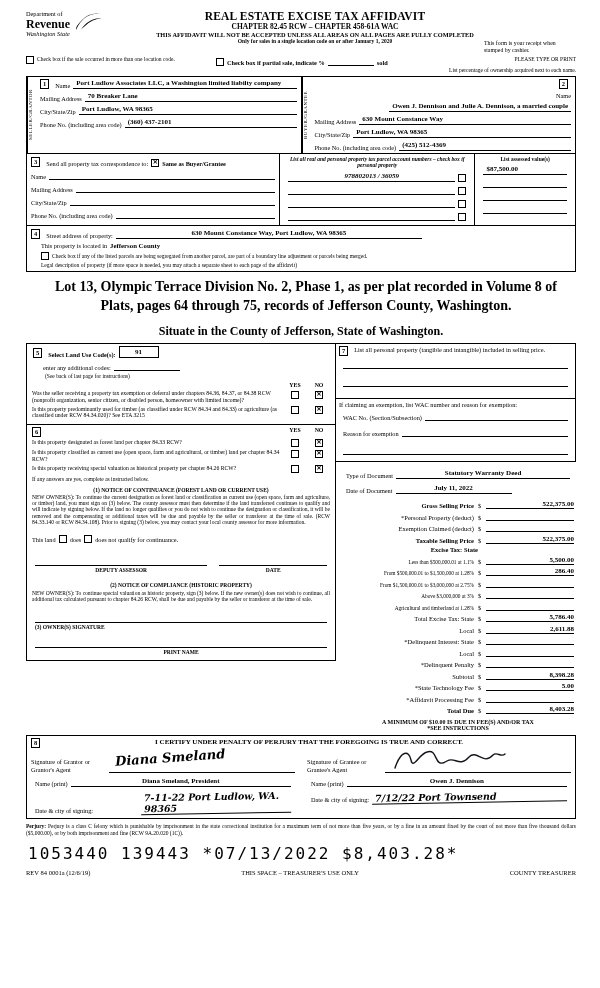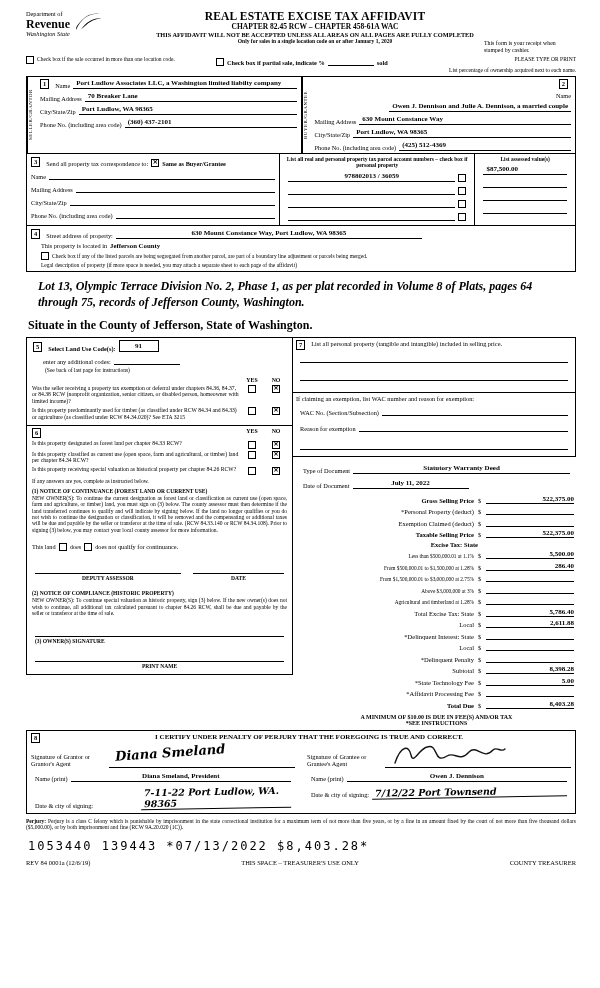--- a/index.html
+++ b/index.html
@@ -1,19 +1,19 @@
 <!DOCTYPE html>
 <html><head>
 <meta charset="utf-8">
 <style>
   html,body { margin:0; padding:0; background:#fff; }
   .page { position:relative; width:600px; height:988px; box-sizing:border-box;
           padding:10px 24px 4px 26px; background:#fff; color:#000;
           font-family:"Liberation Serif", serif; font-size:7px; overflow:hidden; }
-  .b { font-weight:bold; }
+  .b { font-weight:bold;text-align:center; }
   .tiny { font-size:5.5px; line-height:1.15; }
   .sm { font-size:6.3px; line-height:1.2; }
   .box { border:1px solid #000; box-sizing:border-box; }
   .nb { display:inline-block; border:1px solid #000; font-size:6.5px; font-weight:bold;
         padding:0 2px; margin-right:3px; line-height:8px; vertical-align:top; background:#fff; }
   .cb { display:inline-block; width:6px; height:6px; border:1px solid #000; font-size:6px;
         line-height:5px; text-align:center; font-weight:bold; flex:none; vertical-align:middle; overflow:hidden; }
   .fld { display:flex; align-items:flex-end; gap:3px; margin:3px 4px 2px 4px; }
   .fld .lbl { font-size:6.3px; flex:none; }
   .ul { flex:1; border-bottom:1px solid #000; min-height:9px; font-weight:bold; font-size:7px; padding:0 3px; }
@@ -30,21 +30,21 @@
   .qtext { flex:1; font-size:5.7px; line-height:1.18; }
   .yn { width:22px; text-align:center; flex:none; }
   .ynhead { font-size:5.8px; font-weight:bold; }
   .taxrow { display:flex; align-items:flex-end; margin:2.5px 0; }
   .taxlbl { flex:1; text-align:right; font-size:6.5px; padding-right:4px; }
   .taxlbl.rate { font-size:5.3px; }
   .dollar { width:8px; font-size:6.5px; flex:none; }
   .taxval { width:88px; border-bottom:1px solid #000; text-align:right; font-weight:bold; font-size:7px; flex:none; min-height:8px; }
   .hand { font-family:"DejaVu Serif", serif; font-style:italic; font-weight:bold; font-size:9.5px; transform:rotate(-1deg); }
   .script { font-family:"DejaVu Serif", serif; font-style:italic; font-weight:bold; font-size:13px; transform:rotate(-4deg); display:inline-block; }
-  .stamp { font-family:"DejaVu Sans Mono", monospace; font-size:12px; letter-spacing:2px; margin:8px 0 6px 2px; }
+  .stamp { font-family:"DejaVu Sans Mono", monospace; font-size:16px; letter-spacing:2px; margin:8px 0 6px 2px; }
   .footer { display:flex; justify-content:space-between; font-size:6.5px; border-top:0; margin-top:2px; }
   svg { display:block; }
 </style>
 </head>
 <body>
 
 <div class="page">
 
   <div class="hdr">
     <div class="logo">
@@ -153,21 +153,21 @@
         </div>
       <div class="fld">
           <span class="lbl">City/State/Zip</span>
         <span class="ul"></span>
         </div>
       <div class="fld">
           <span class="lbl">Phone No. (including area code)</span>
         <span class="ul"></span>
         </div>
     </div>
-    <div style="width:34%; border-right:1px solid #000; padding:2px 4px;">
+    <div style="width:34%; border-right:1px solid #000; padding:2px 4px;font-style:italic;">
       <div class="tiny b" style="text-align:center;">List all real and personal property tax parcel account numbers – check box if personal property</div>
       <div class="fld">
           <span class="ul b" style="text-align:center;">978802013 / 36059</span>
         <span class="cb"></span>
         </div>
       <div class="fld">
           <span class="ul"></span>
           <span class="cb"></span>
         </div>
       <div class="fld">
@@ -206,26 +206,26 @@
       <span class="lbl">This property is located in</span>
       <span class="b" style="font-size:6.8px;">Jefferson County</span>
     </div>
     <div class="fld" style="margin-left:14px;">
       <span class="cb"></span>
       <span class="tiny">Check box if any of the listed parcels are being segregated from another parcel, are part of a boundary line adjustment or parcels being merged.</span>
     </div>
     <div class="tiny" style="margin:2px 4px 0 14px;">Legal description of property (if more space is needed, you may attach a separate sheet to each page of the affidavit)</div>
   </div>
 
-  <div class="b" style="font-size:12px; margin:6px 2px 0 12px; line-height:1.35;font-style:italic;">Lot 13, Olympic Terrace Division No. 2, Phase 1, as per plat recorded in Volume 8 of Plats, pages 64 through 75, records of Jefferson County, Washington.</div>
+  <div class="b" style="font-size:14px; margin:6px 2px 0 12px; line-height:1.35;">Lot 13, Olympic Terrace Division No. 2, Phase 1, as per plat recorded in Volume 8 of Plats, pages 64 through 75, records of Jefferson County, Washington.</div>
   <div class="b" style="font-size:12px; margin:8px 2px 4px 2px;">Situate in the County of Jefferson, State of Washington.</div>
 
   <div style="display:flex;">
 
-    <div style="width:267px;">
+    <div style="width:310px;">
 
       <div class="box" style="padding:2px 2px 3px 2px;">
         <div class="fld" style="margin-top:0;">
           <span class="nb">5</span>
           <span class="lbl b">Select Land Use Code(s):</span>
           <span class="box b" style="width:40px; text-align:center; font-size:7px; padding:1px;">91</span>
         </div>
         <div class="fld" style="margin-left:14px;">
           <span class="lbl">enter any additional codes:</span>
           <span class="ul" style="max-width:60px;"></span>

